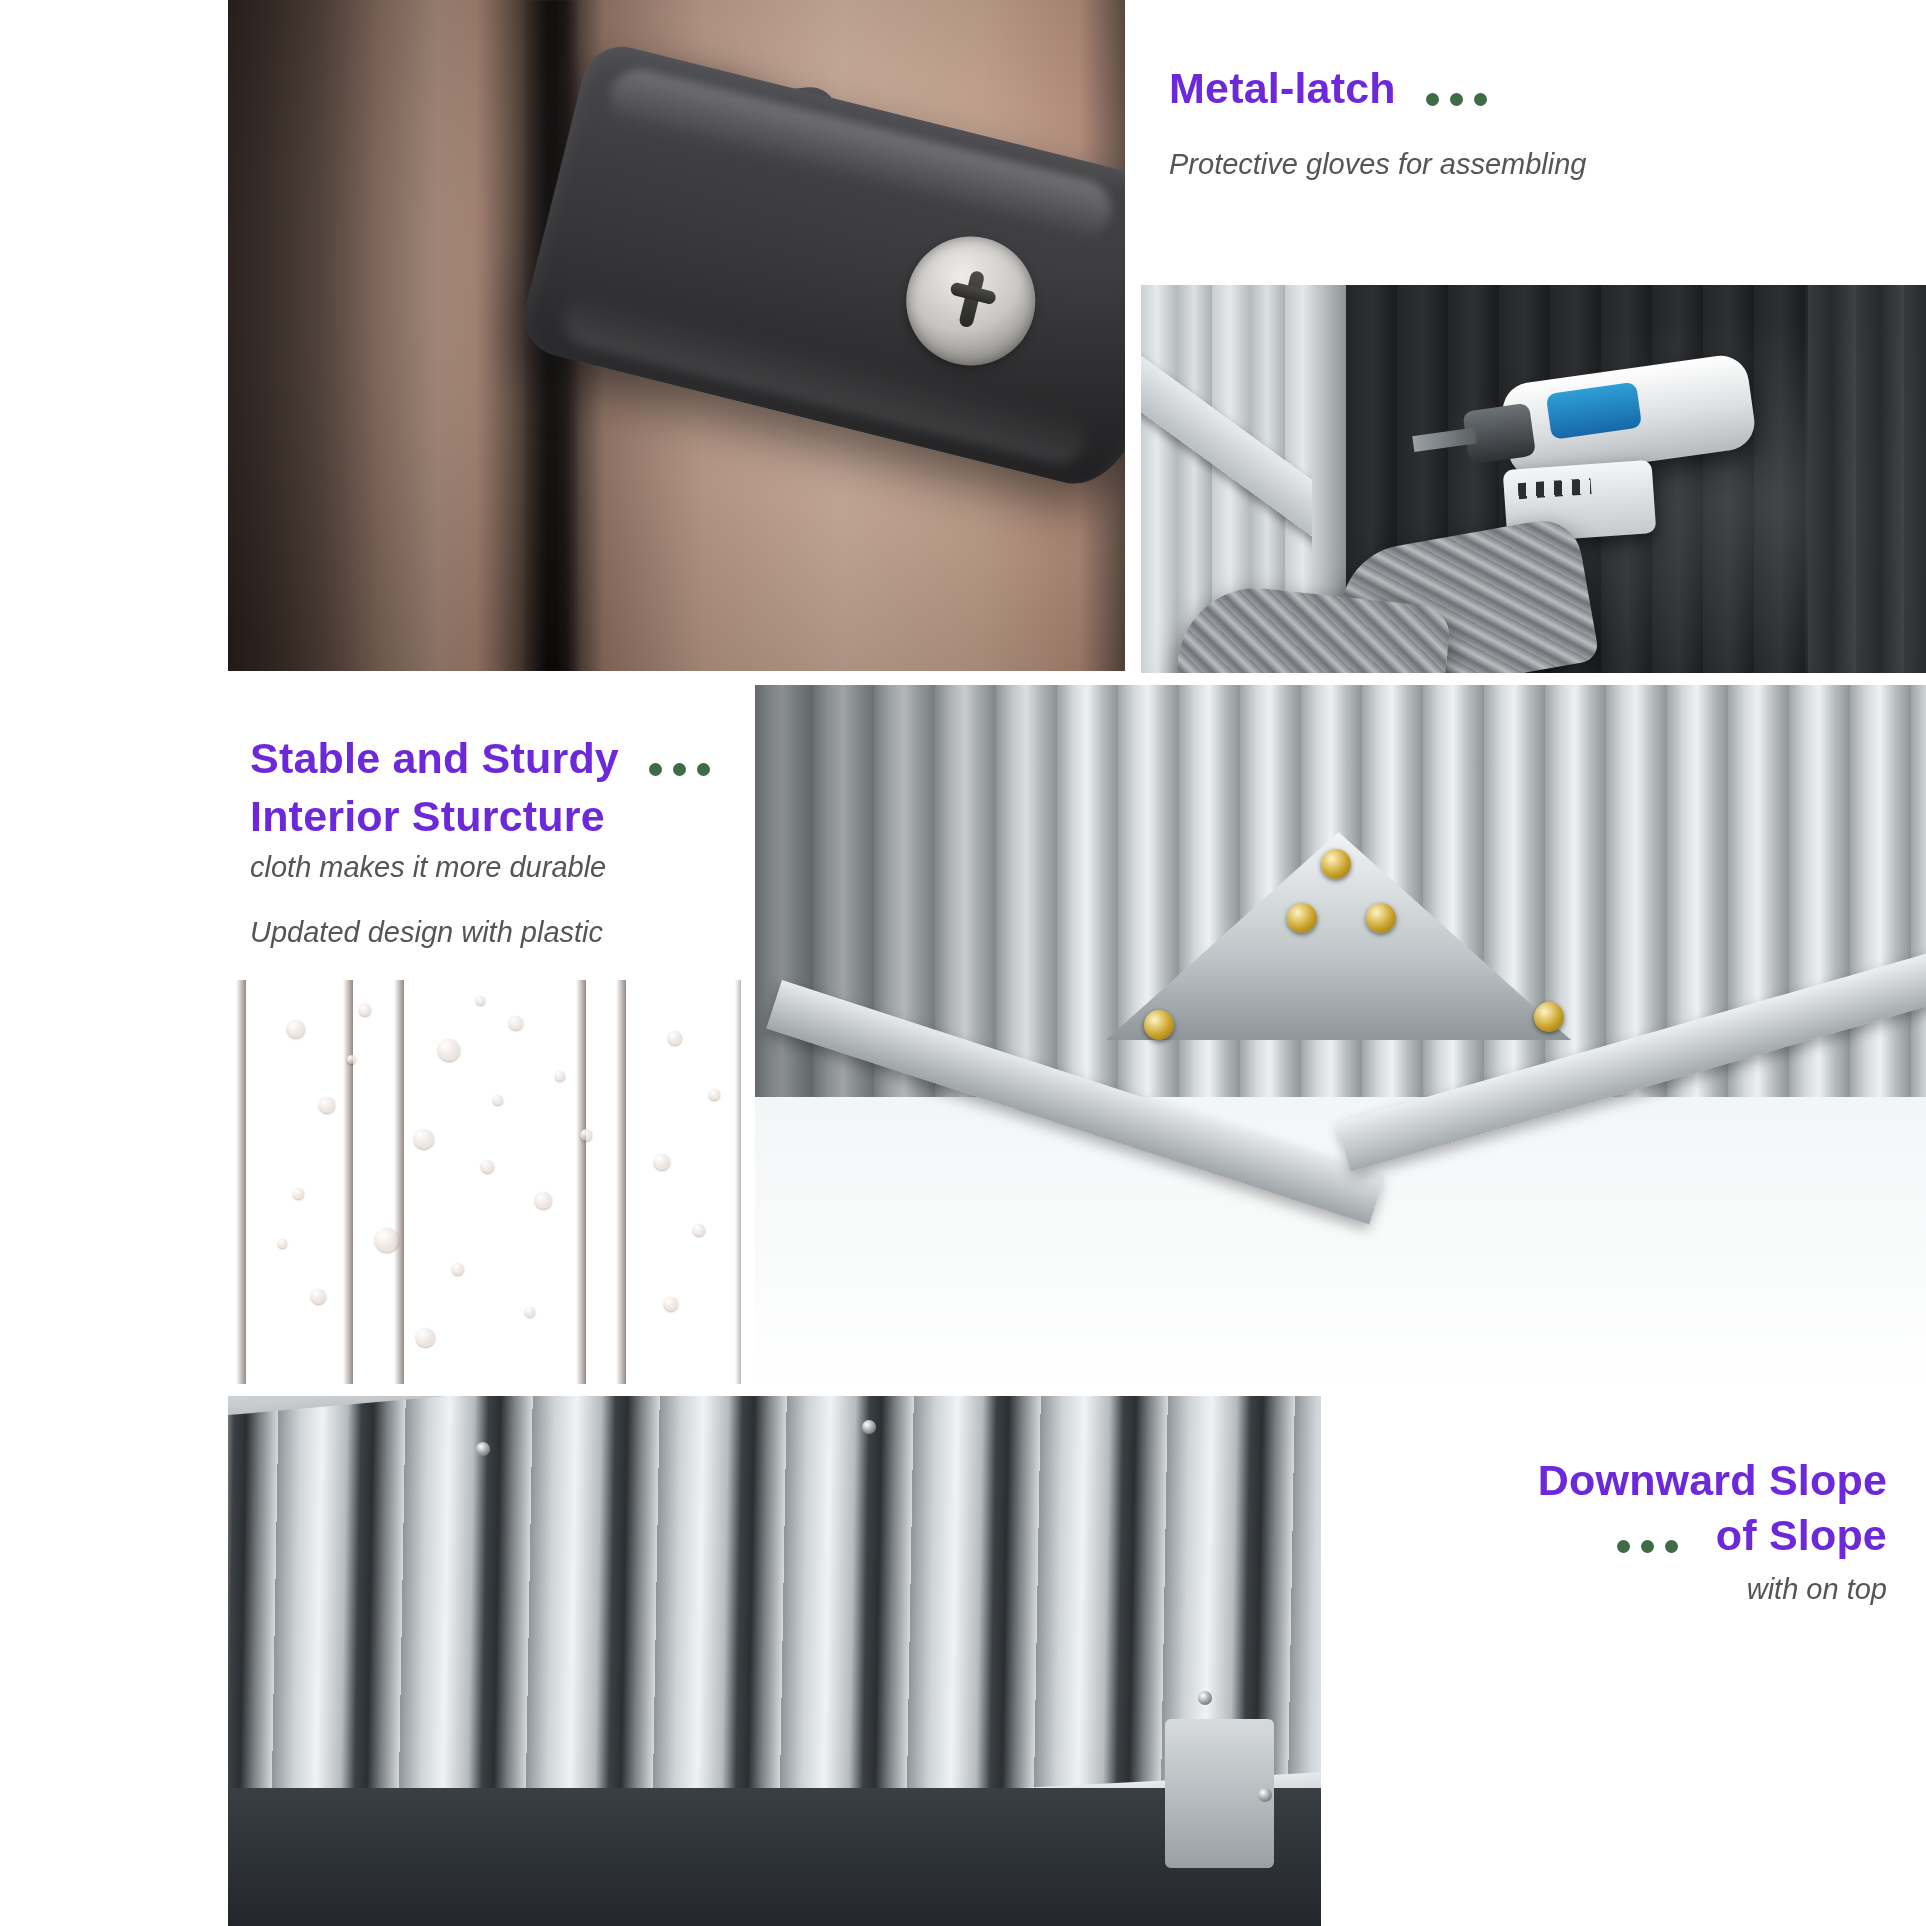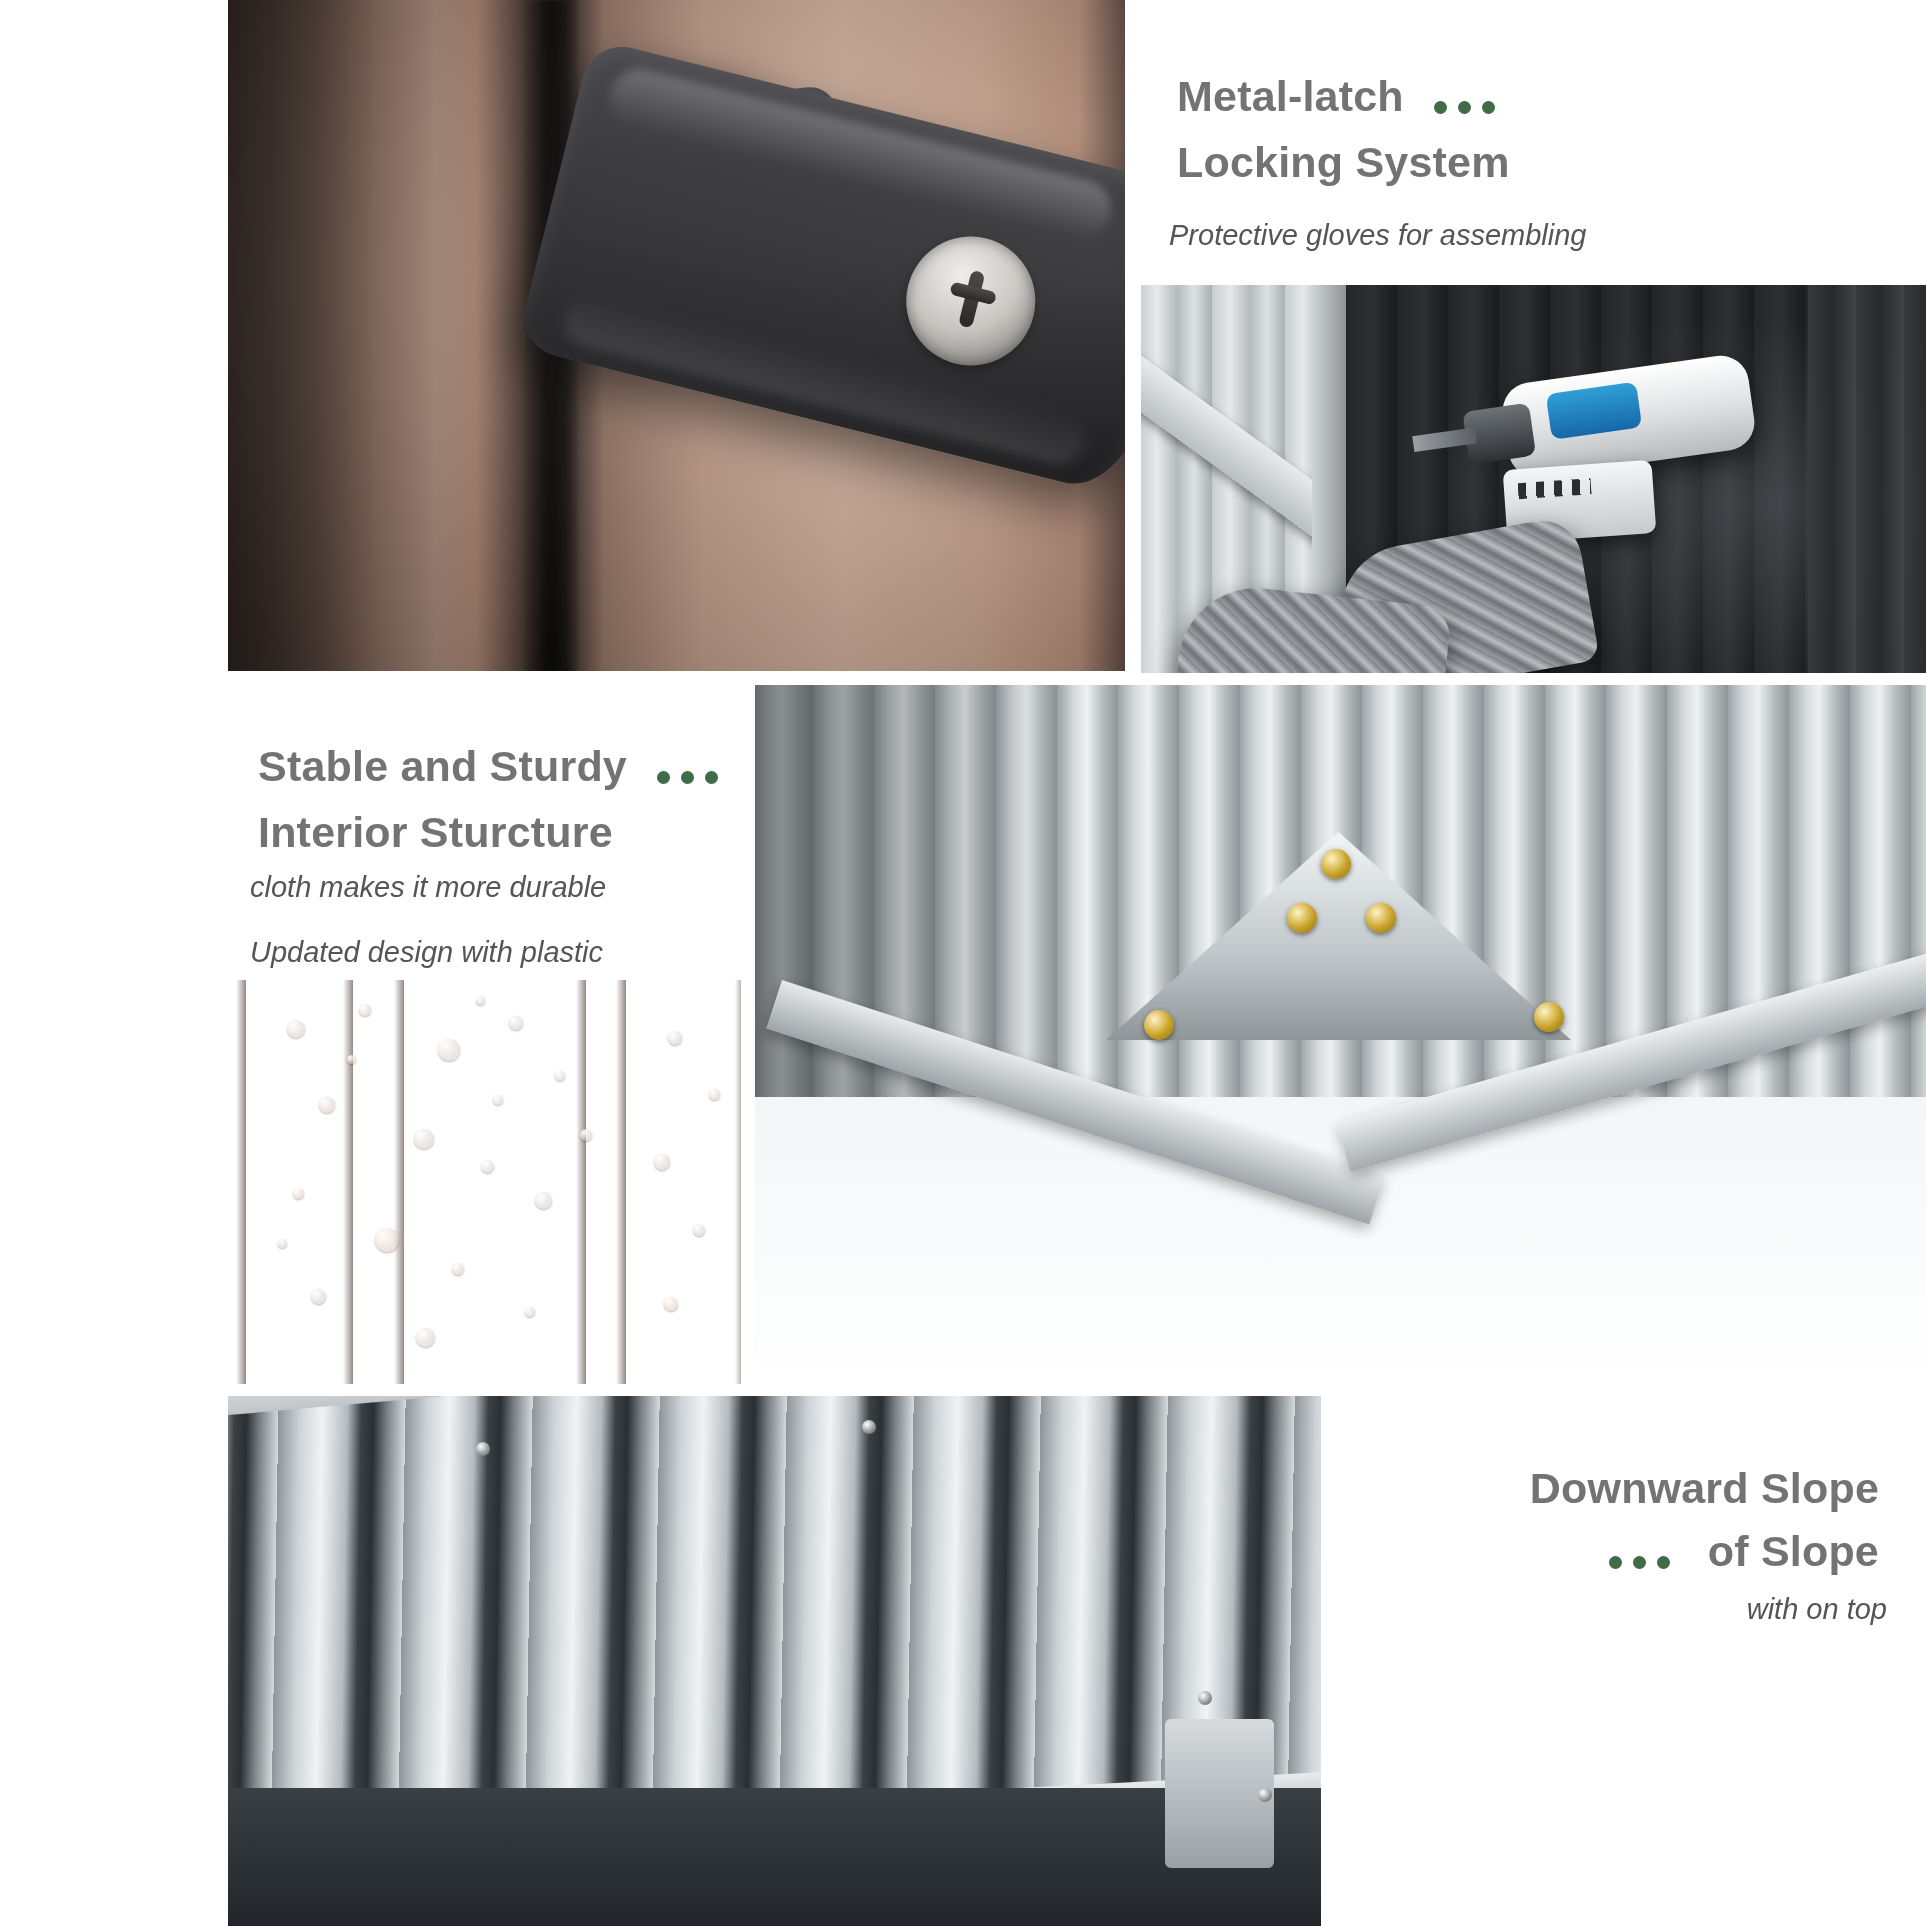--- a/index.html
+++ b/index.html
@@ -110,24 +110,24 @@
   
   #label-latch {
     position: absolute; left: 1139px; top: 0; width: 788px; height: 285px;
     background: #ffffff;
     padding: 61px 0 0 30px;
     box-sizing: border-box;
   }
   .h-title {
     font-size: 43px;
     font-weight: 700;
-    color: #737373;
+    color: #6d28d9;
     letter-spacing: 0.2px;
     line-height: 1.28;
-    margin: 8px;
+    margin: 0;
   }
   .h-sub {
     margin-top: 26px;
     font-size: 29px;
     font-style: italic;
     color: #555555;
     line-height: 1.35;
   }
   .dots {
     display: inline-block;
@@ -397,21 +397,20 @@
       </div>
     </div>
     <div class="vign"></div>
   </div>
 
   <div id="label-latch">
     <div class="h-title">
       <span>Metal-latch</span>
       <span class="dots"><i></i><i></i><i></i></span>
     </div>
-    <div class="h-title">Locking System</div>
     <div class="h-sub">Protective gloves for assembling</div>
   </div>
 
   <div class="photo" id="panel-drill">
     <div class="wall-left"></div>
     <div class="diag"></div>
     <div class="post"></div>
     <div class="darkroom"></div>
     <div class="ridge-right"></div>
   </div>

